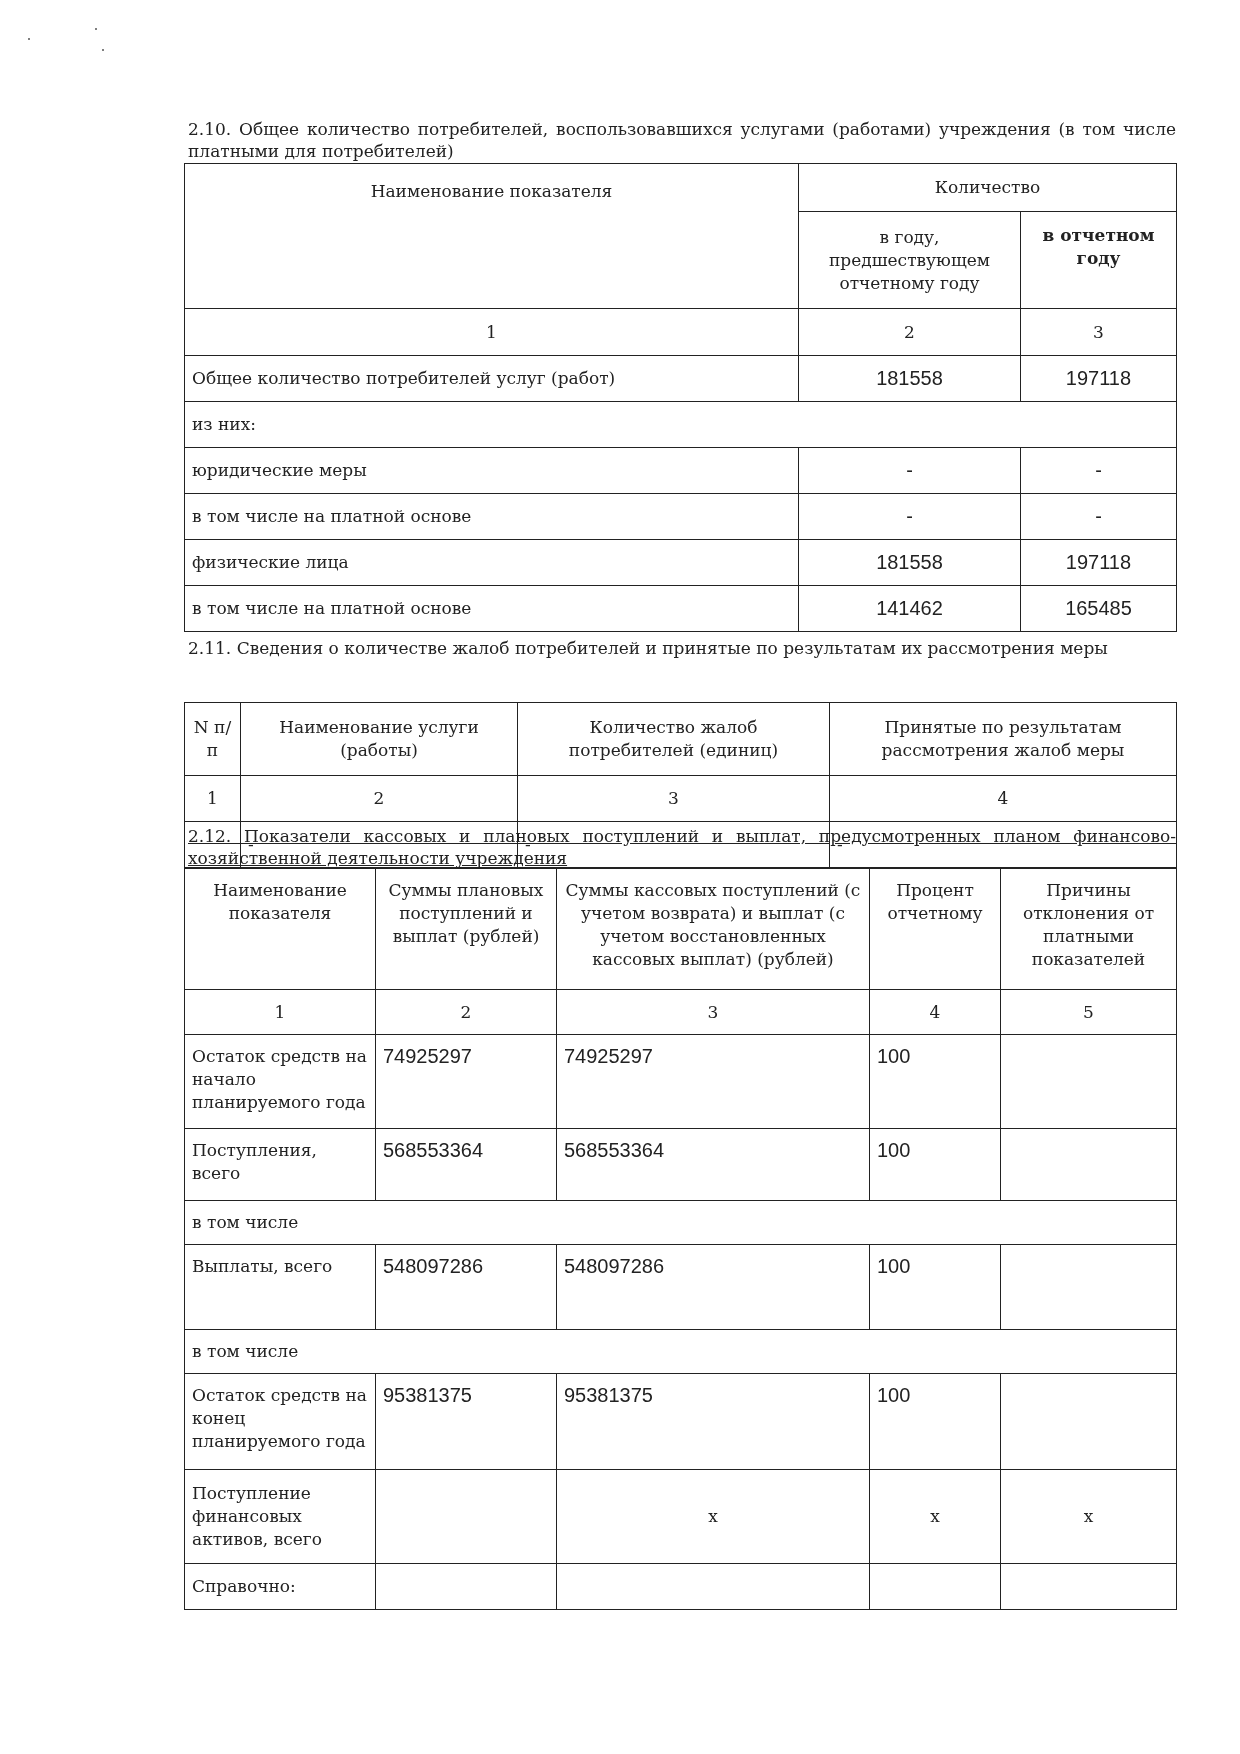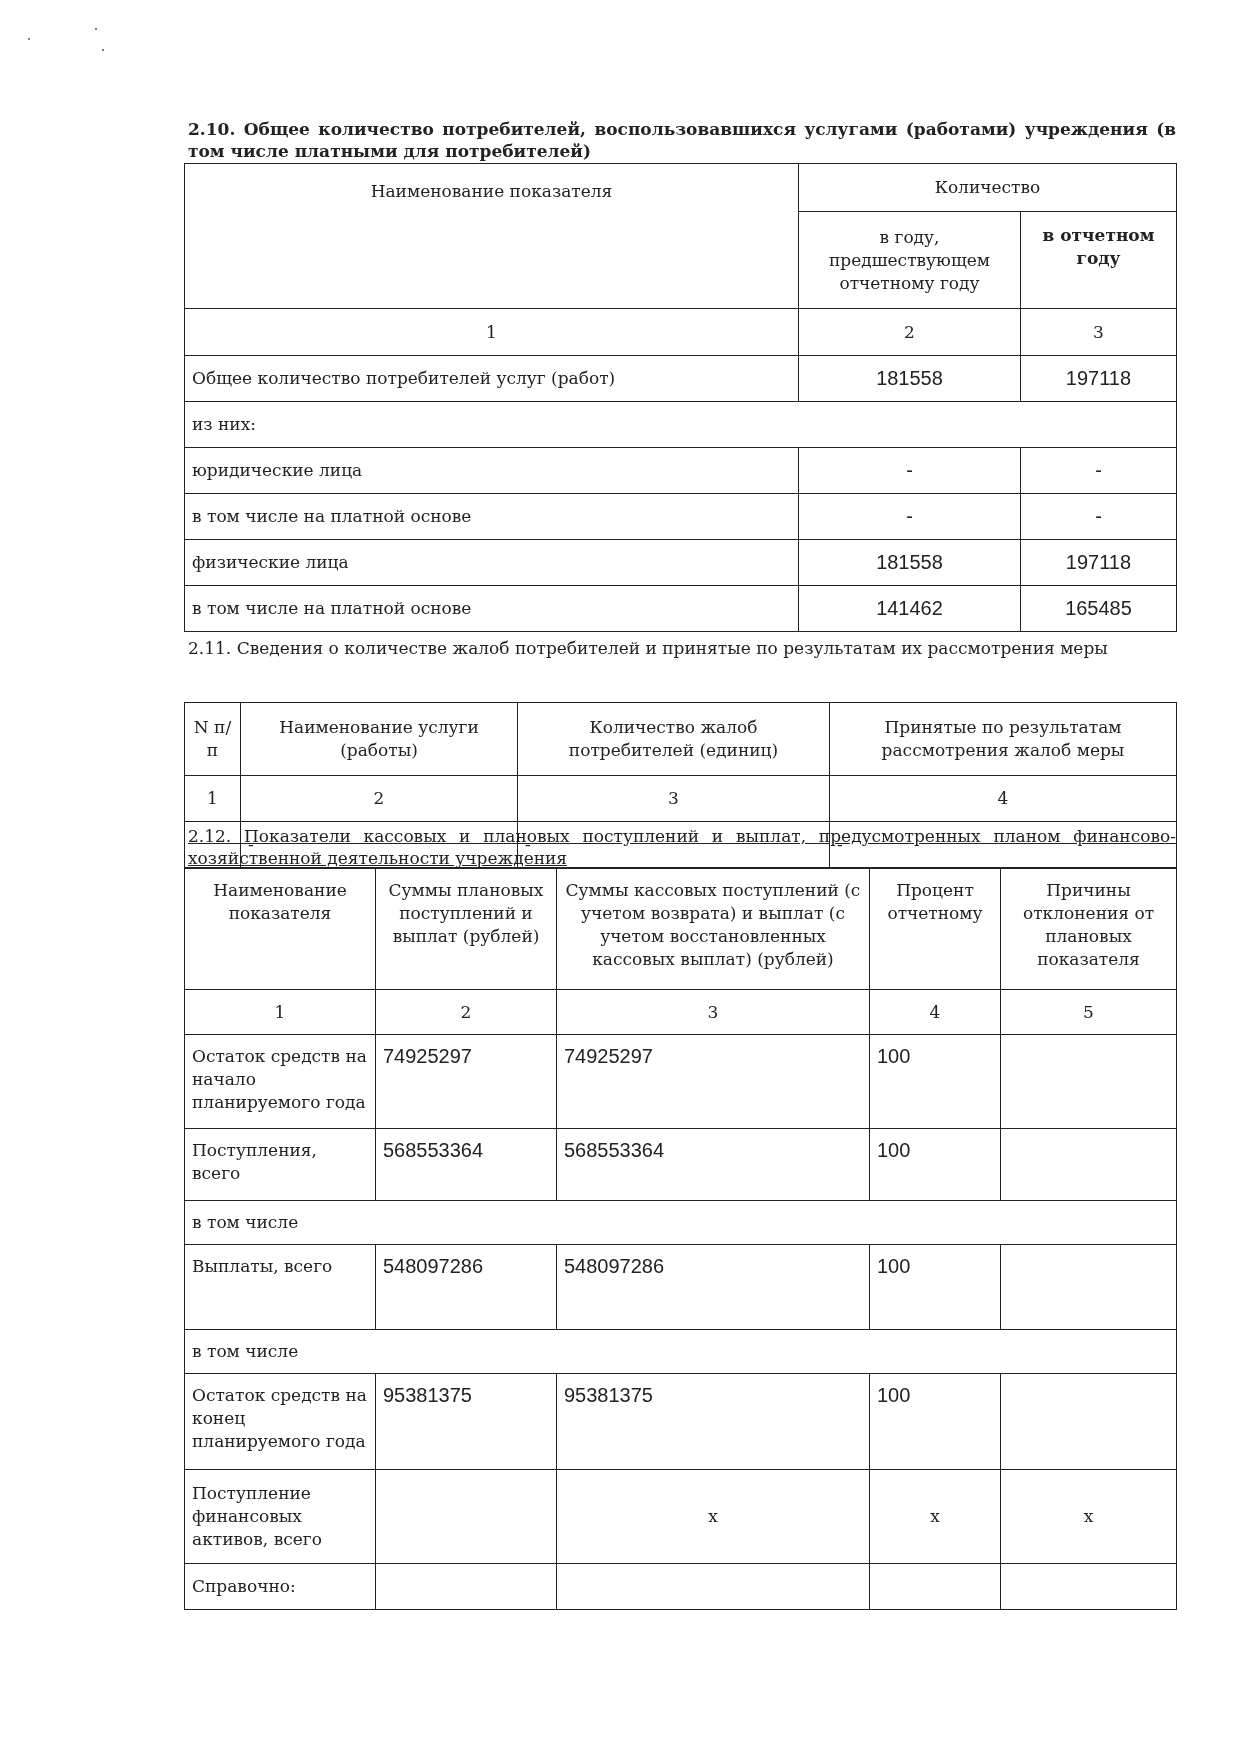--- a/index.html
+++ b/index.html
@@ -12,21 +12,21 @@
   .top { vertical-align:top; padding-top:10px; }
   .sans { font-family:"Liberation Sans","DejaVu Sans",sans-serif; font-size:20px; }
 </style>
 </head>
 <body>
 
 <div class="speck" style="left:28px;top:38px;"></div>
 <div class="speck" style="left:95px;top:28px;"></div>
 <div class="speck" style="left:102px;top:49px;"></div>
 
-<div class="sec-title" style="top:118px;font-weight:bold;">2.10. Общее количество потребителей, воспользовавшихся услугами (работами) учреждения (в том числе платными для потребителей)</div>
+<div class="sec-title" style="top:118px;">2.10. Общее количество потребителей, воспользовавшихся услугами (работами) учреждения (в том числе платными для потребителей)</div>
 
 <table style="left:184px;top:163px;width:992px;">
   <colgroup>
       <col style="width:614px">
       <col style="width:222px">
       <col style="width:156px">
     </colgroup>
   <tbody>
       <tr style="height:48px">
     <td class="c" rowspan="2" style="vertical-align:top;padding-top:16px;">Наименование показателя</td>
@@ -43,21 +43,21 @@
   </tr>
   <tr style="height:46px">
     <td>Общее количество потребителей услуг (работ)</td>
     <td class="c sans">181558</td>
     <td class="c sans">197118</td>
   </tr>
   <tr style="height:46px">
     <td colspan="3">из них:</td>
   </tr>
   <tr style="height:46px">
-    <td>юридические лица</td>
+    <td>юридические меры</td>
     <td class="c sans">-</td>
     <td class="c sans">-</td>
   </tr>
   <tr style="height:46px">
     <td>в том числе на платной основе</td>
     <td class="c sans">-</td>
     <td class="c sans">-</td>
   </tr>
   <tr style="height:46px">
     <td>физические лица</td>
@@ -112,21 +112,21 @@
       <col style="width:313px">
       <col style="width:131px">
       <col style="width:176px">
     </colgroup>
   <tbody>
       <tr style="height:121px">
     <td class="c top">Наименование показателя</td>
     <td class="c top">Суммы плановых поступлений и выплат (рублей)</td>
     <td class="c top">Суммы кассовых поступлений (с учетом возврата) и выплат (с учетом восстановленных кассовых выплат) (рублей)</td>
     <td class="c top">Процент отчетному</td>
-    <td class="c top">Причины отклонения от плановых показателя</td>
+    <td class="c top">Причины отклонения от платными показателей</td>
   </tr>
   <tr style="height:45px">
     <td class="c">1</td>
     <td class="c">2</td>
     <td class="c">3</td>
     <td class="c">4</td>
     <td class="c">5</td>
   </tr>
   <tr style="height:94px">
     <td class="top">Остаток средств на начало планируемого года</td>

